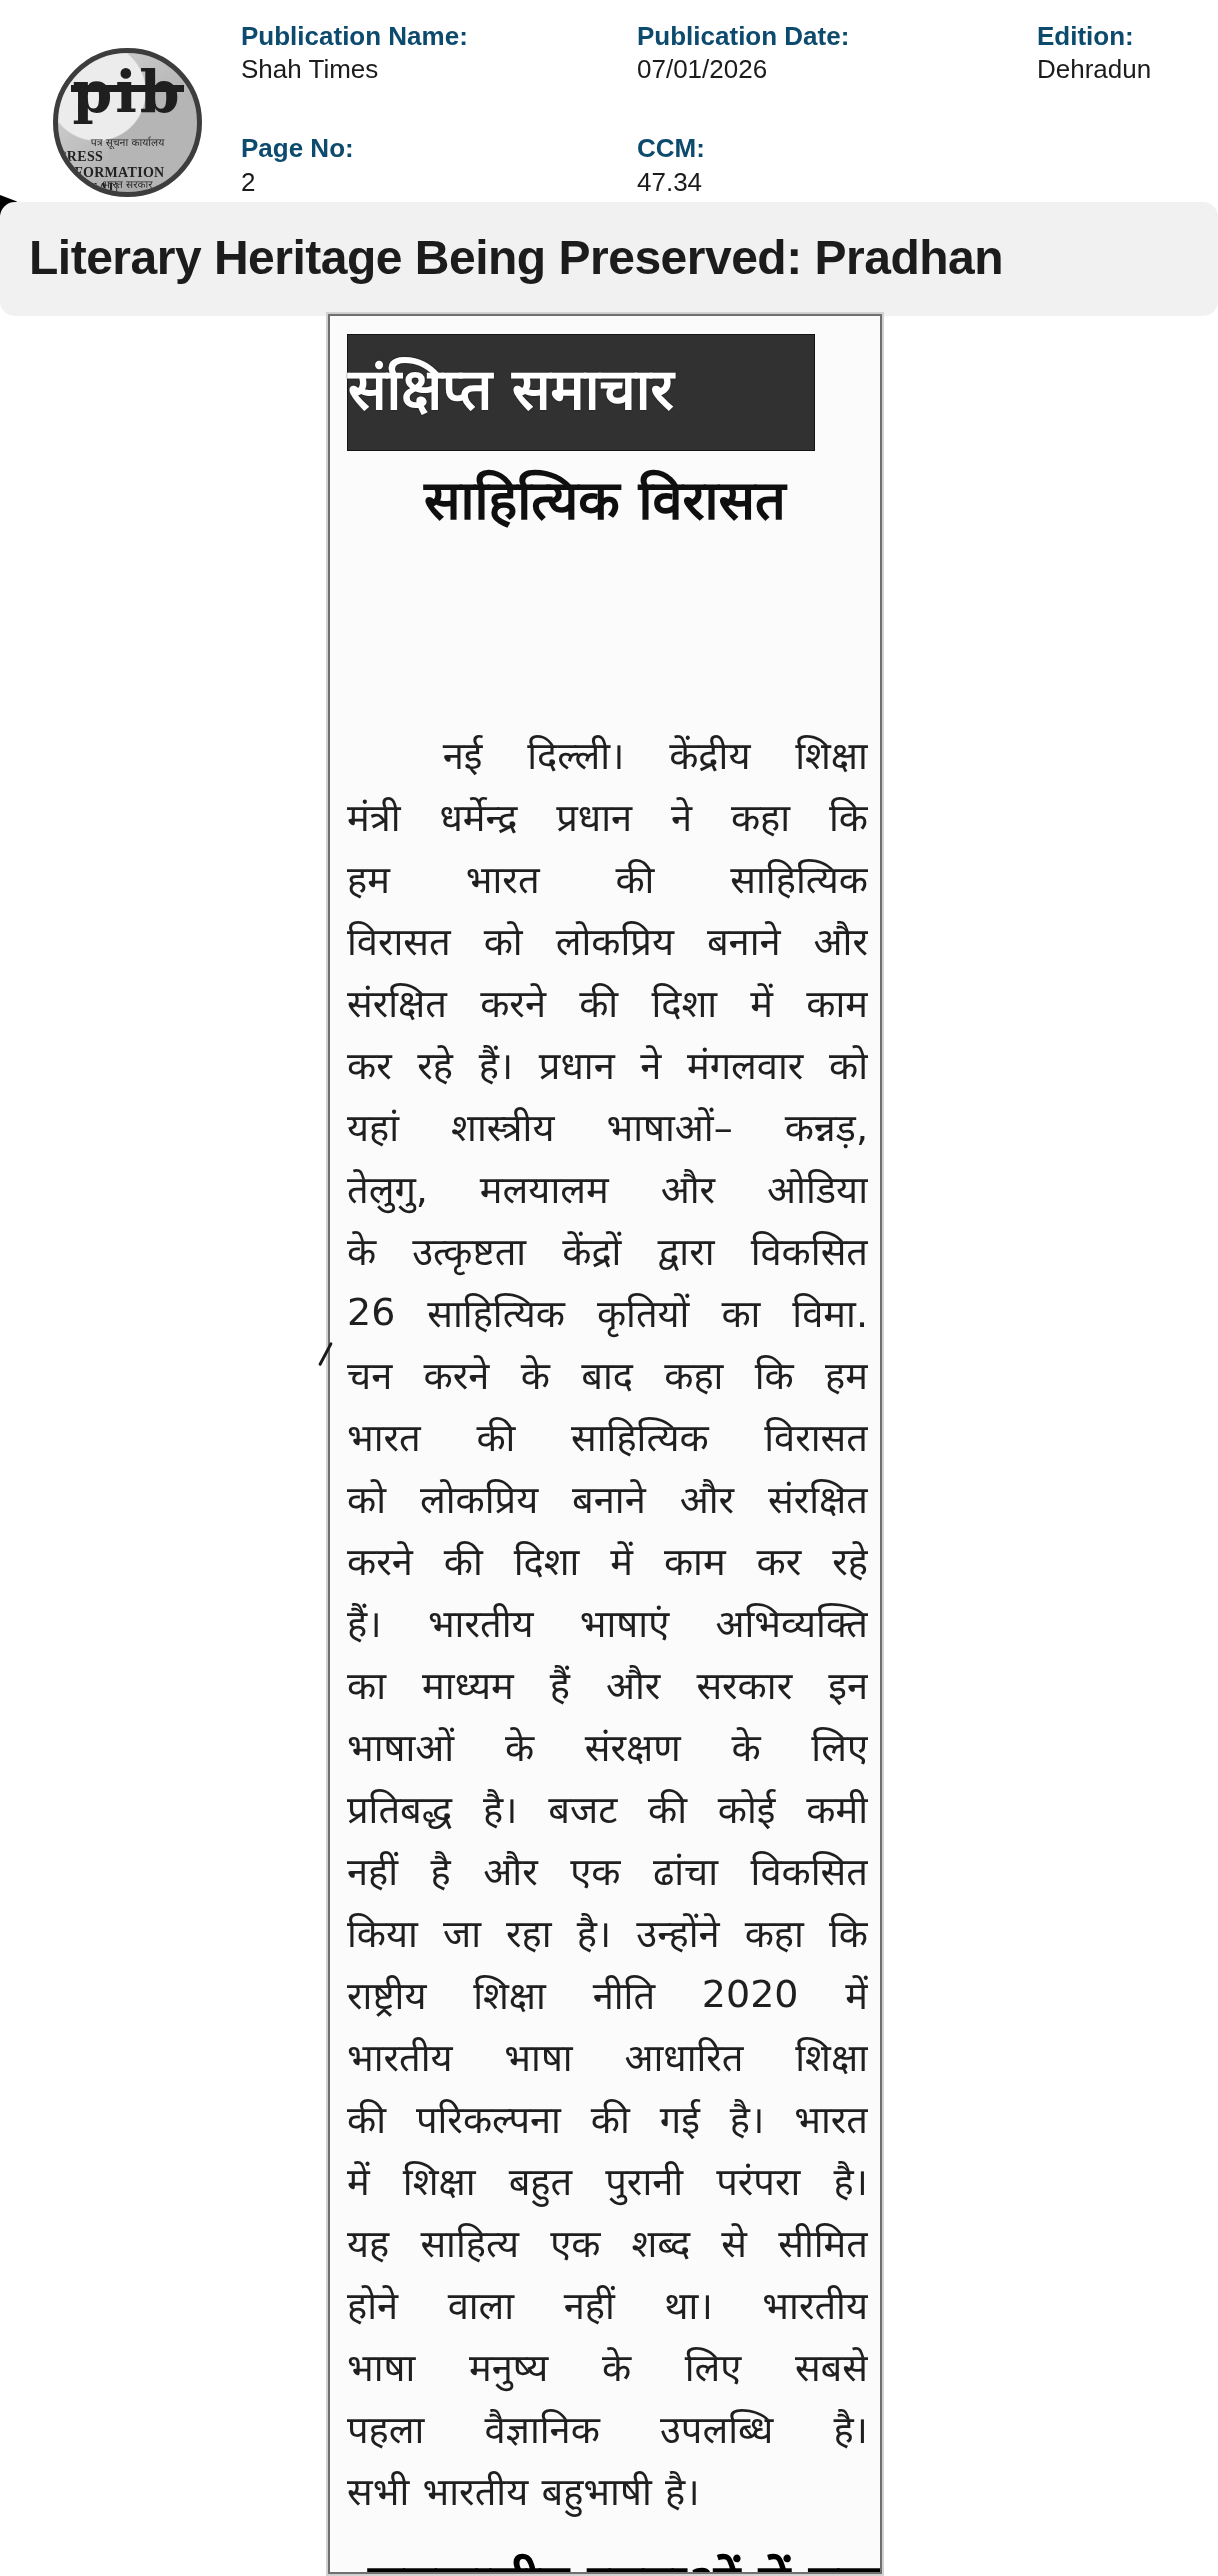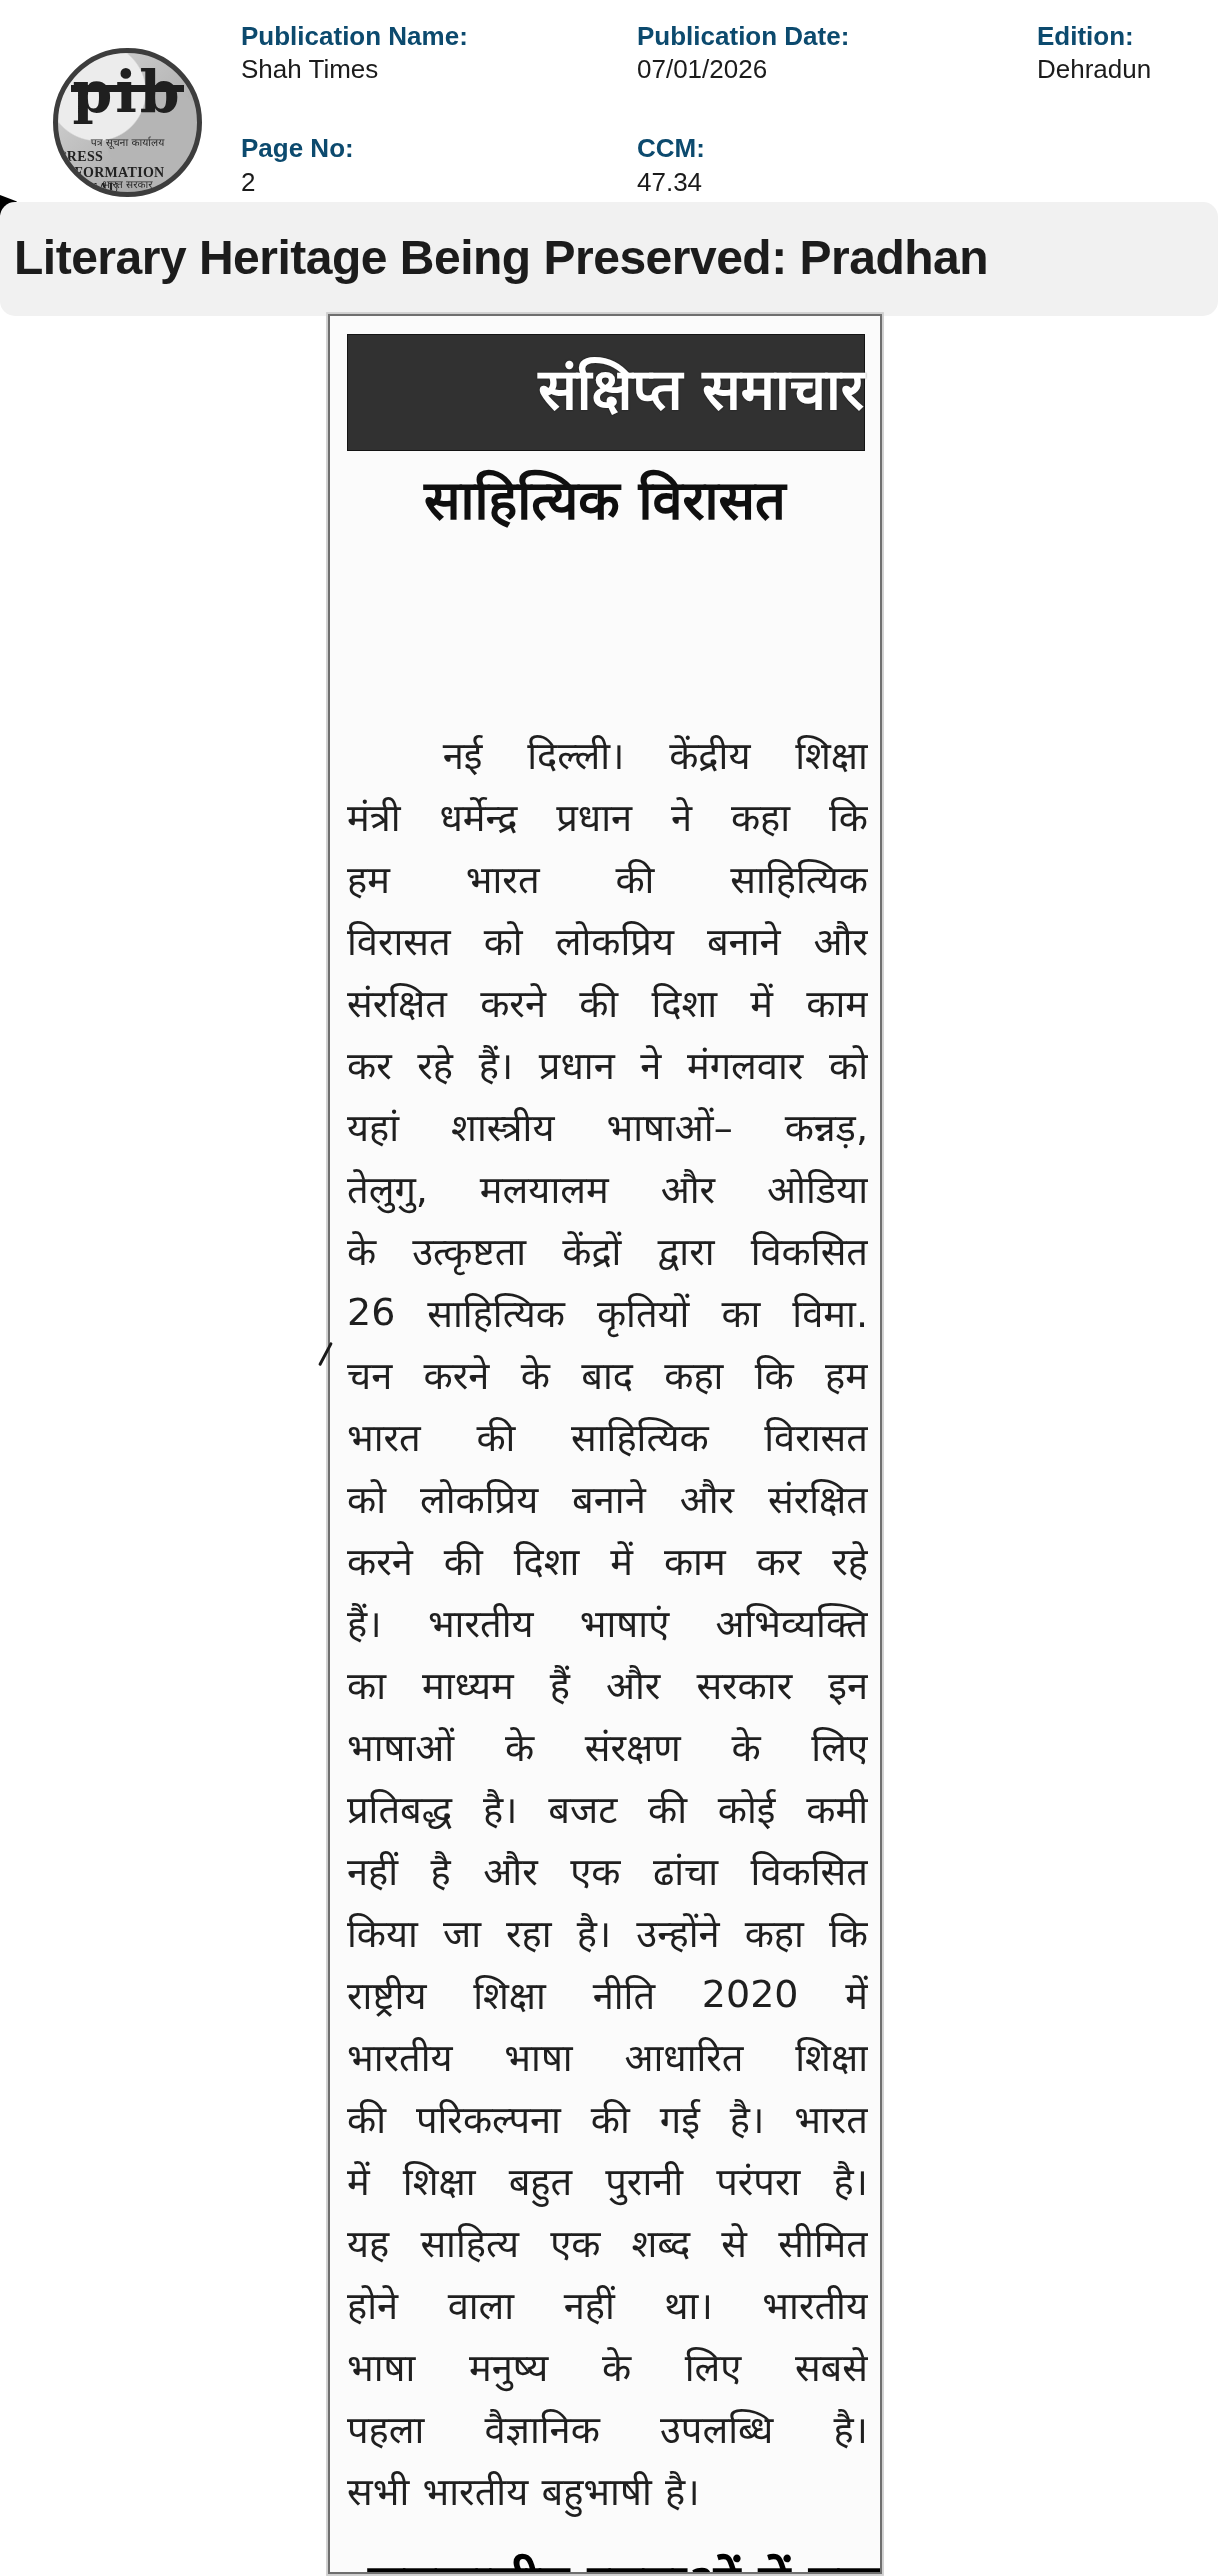--- a/index.html
+++ b/index.html
@@ -27,36 +27,36 @@
   .logo .l2{position:absolute;top:96px;left:0;right:0;text-align:left;font-size:14px;font-weight:bold;color:#222;letter-spacing:0.3px;font-family:Liberation Serif, serif;}
   .logo .l3{position:absolute;top:124px;left:0;right:0;text-align:center;font-family:"DejaVu Sans",sans-serif;font-size:10.5px;color:#2b2b2b;}
   .fieldlabel{position:absolute;font-weight:bold;font-size:26px;color:#0c4a6e;white-space:nowrap;}
   .fieldvalue{position:absolute;font-size:26px;color:#1b1b1b;white-space:nowrap;}
   
   .banner{
     position:absolute;left:0;top:202px;width:1218px;height:114px;
     border-radius:15px;z-index:2;
   }
   .banner .t{
-    padding-left:14px;line-height:112px;font-weight:bold;font-size:48px;
+    padding-left:29px;line-height:112px;font-weight:bold;font-size:48px;
     color:#1c1c1c;letter-spacing:-0.5px;white-space:nowrap;
   }
   .edge-artifact{
     position:absolute;left:-5.7px;top:189px;width:23px;height:27px;background:#000;
     clip-path:polygon(0 0,100% 55%,0 100%);transform:rotate(-12deg);z-index:1;
   }
   
   .clipping{
     position:absolute;left:328px;top:314px;width:550px;height:2256px;
     border:2.9px solid #6f6f6f;box-shadow:0 0 0 1.9px #cfcfcf;background:#fbfbfb;
     overflow:hidden;z-index:2;font-family:"DejaVu Sans",sans-serif;
   }
   .section-head{
-    position:absolute;left:17px;top:18px;width:518px;height:117px;
-    border:1.9px solid #141414;box-sizing:border-box;text-align:right;
+    position:absolute;left:17px;top:18px;width:468px;height:117px;
+    border:1.9px solid #141414;box-sizing:border-box;text-align:left;
   }
   .section-head .t{
     color:#fff;font-weight:bold;font-size:57px;line-height:109px;white-space:nowrap;
     text-shadow:0 0 1.9px rgba(0,0,0,.6);
   }
   .headline{position:absolute;left:9.5px;top:143px;width:531px;text-align:center;color:#0f0f0f;}
   .headline .hl{height:86px;line-height:84px;font-weight:bold;font-size:54px;white-space:nowrap;}
   .bodytext{position:absolute;left:17px;top:407px;width:521px;color:#1f1f1f;}
   .bodyline{
     display:flex;justify-content:space-between;align-items:center;

